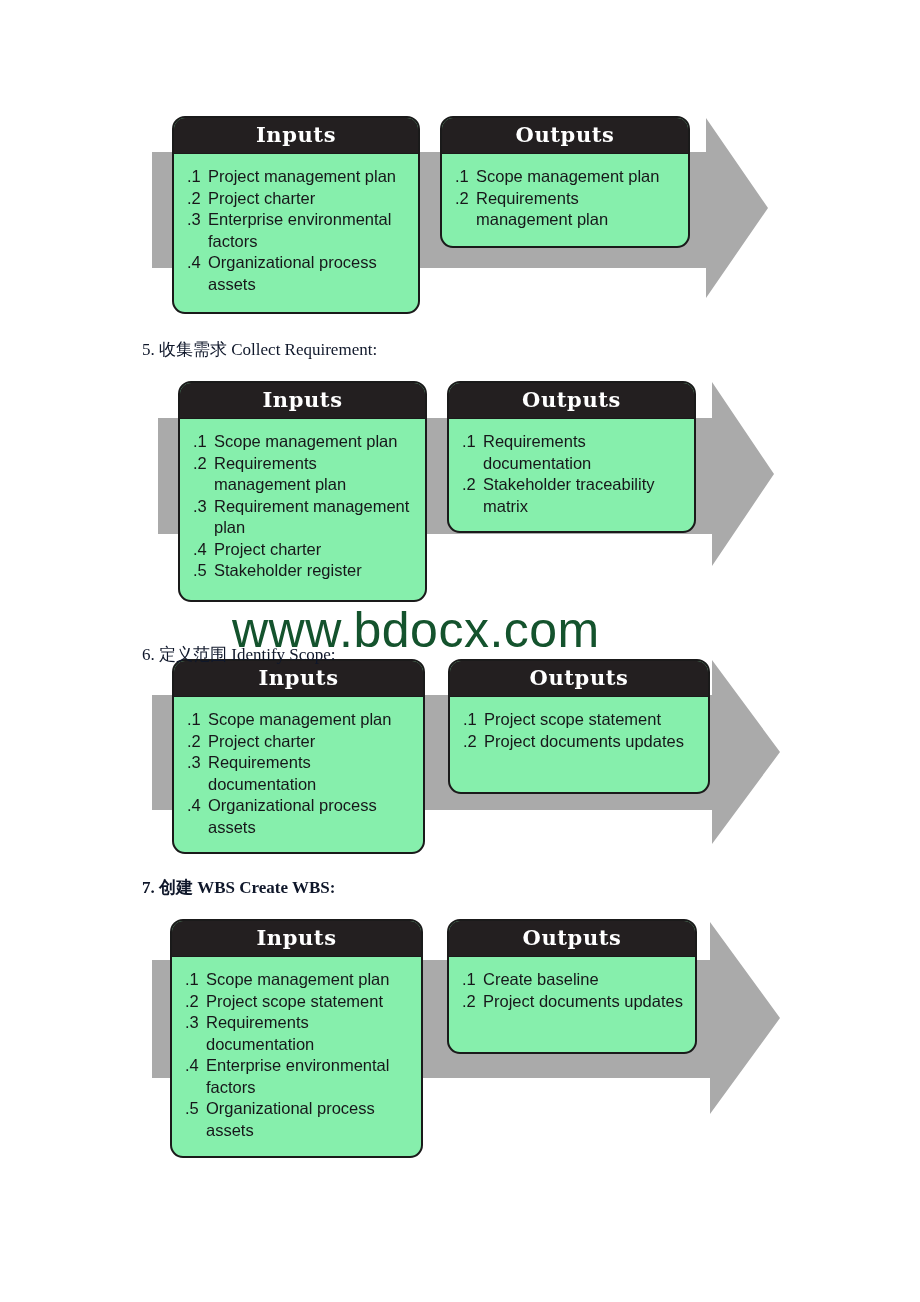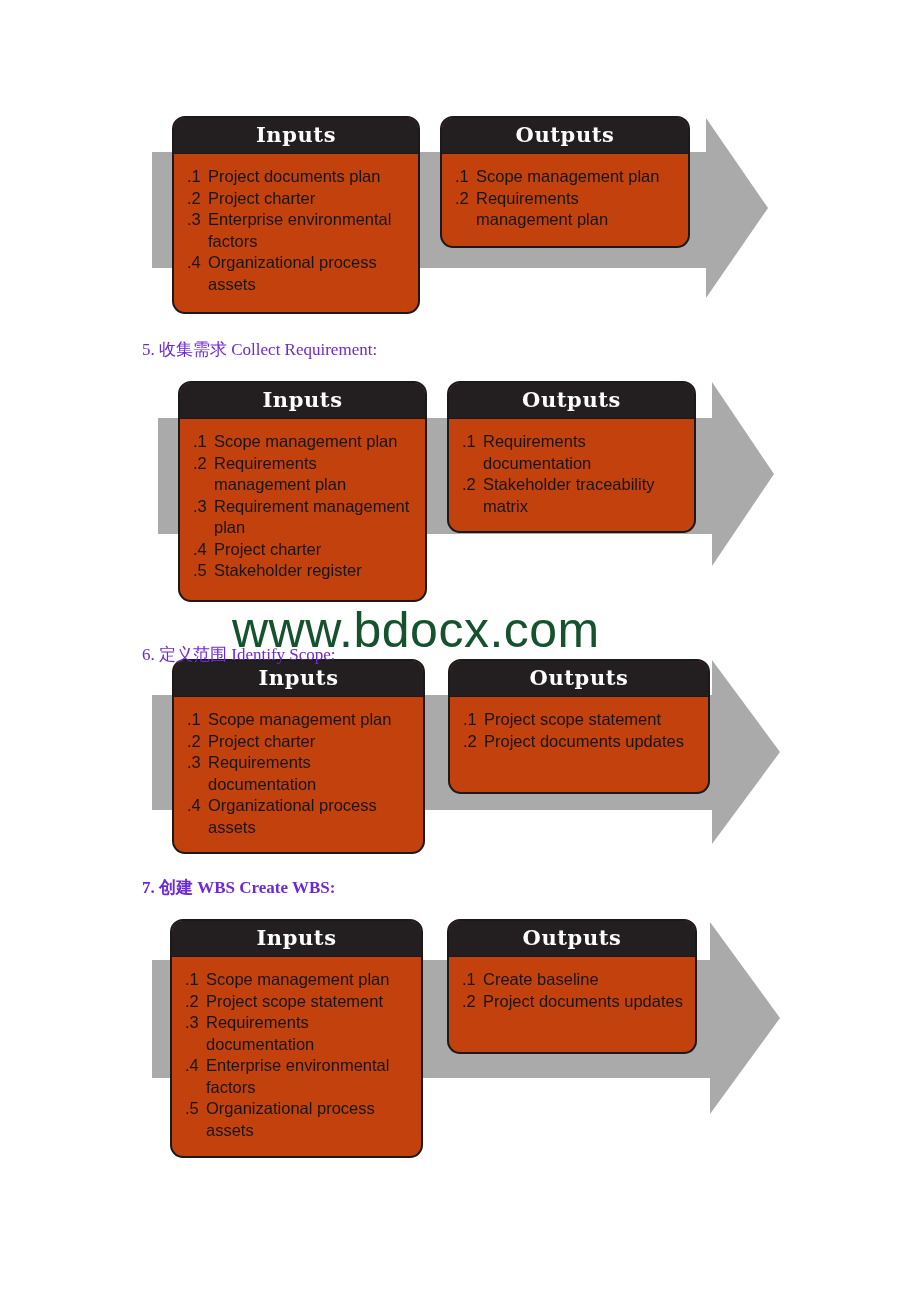--- a/index.html
+++ b/index.html
@@ -30,21 +30,21 @@
     user-select: none;
     pointer-events: none;
     z-index: 0;
   }
 
   
   .caption {
     position: absolute;
     font-family: "Liberation Serif", serif;
     font-size: 17px;
-    color: #6d28d9;
+    color: #0f172a;
     white-space: nowrap;
     z-index: 3;
   }
 
   
   .diagram {
     position: absolute;
     z-index: 2;
   }
   .arrow-layer {
@@ -52,21 +52,21 @@
     left: 0;
     top: 0;
     z-index: 1;
   }
   .arrow-layer svg { display: block; }
 
   
   .io-box {
     position: absolute;
     z-index: 2;
-    background: #c2410c;
+    background: #86efac;
     border: 2.2px solid #1a1a1a;
     border-radius: 13px;
     box-sizing: border-box;
     overflow: hidden;
   }
   .io-head {
     background: #231f20;
     color: #ffffff;
     text-align: center;
     font-family: "DejaVu Serif", serif;
@@ -111,21 +111,21 @@
     <svg width="920" height="330" viewBox="0 0 920 330" xmlns="http://www.w3.org/2000/svg">
       <polygon points="152,152 706,152 706,118 768,208 706,298 706,268 152,268" fill="#aaaaaa"></polygon>
     </svg>
   </div>
 
   <div class="io-box" style="left:172px; top:116px; width:248px; height:198px;">
     <div class="io-head">Inputs</div>
     <div class="io-body">
       <div class="io-item">
         <span class="io-num">.1</span>
-        <span class="io-text">Project documents plan</span>
+        <span class="io-text">Project management plan</span>
       </div>
       <div class="io-item">
         <span class="io-num">.2</span>
         <span class="io-text">Project charter</span>
       </div>
       <div class="io-item">
         <span class="io-num">.3</span>
         <span class="io-text">Enterprise environmental factors</span>
       </div>
       <div class="io-item">

